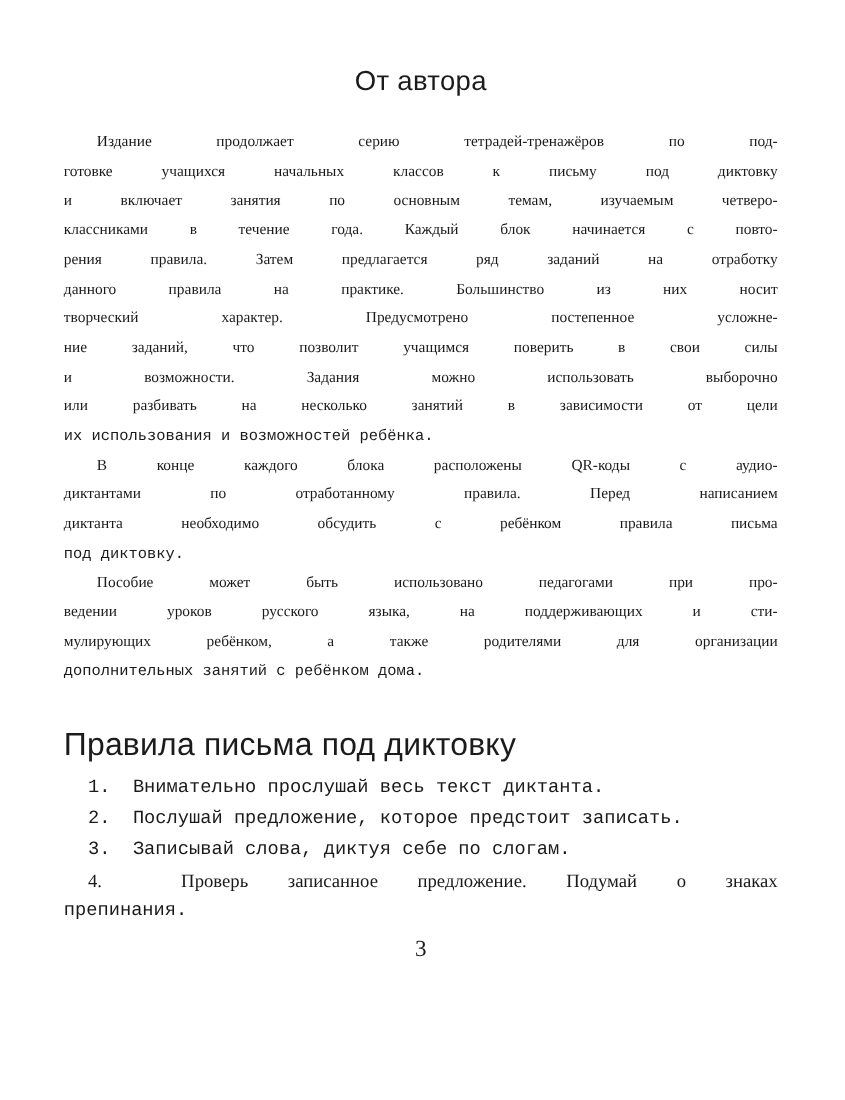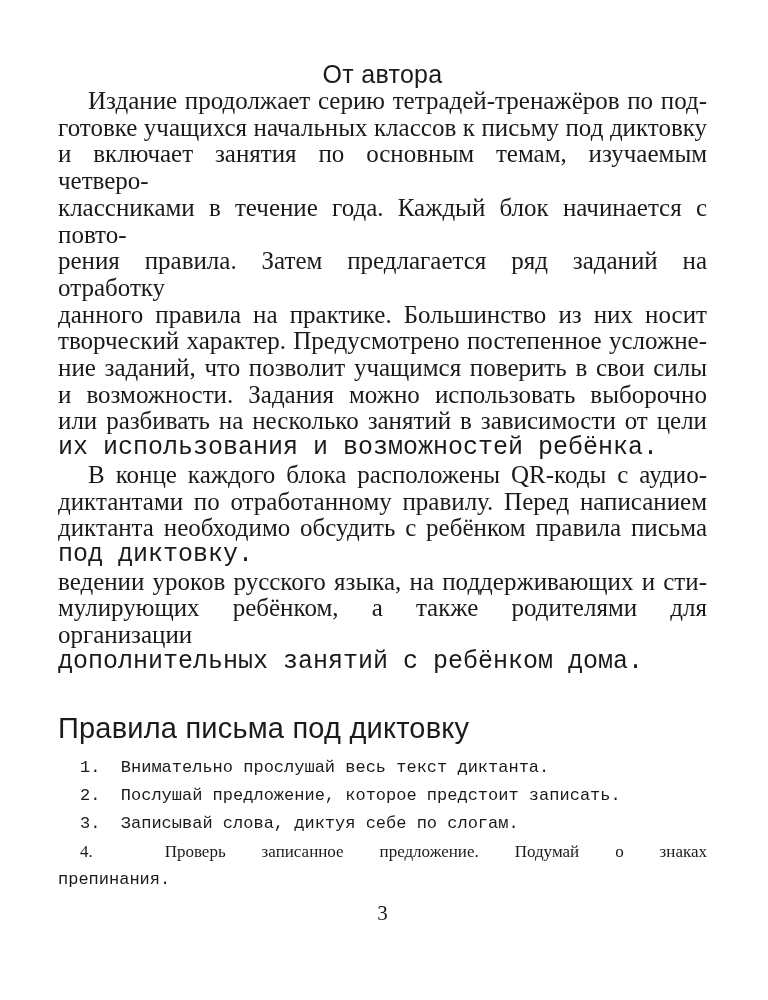--- a/index.html
+++ b/index.html
@@ -19,21 +19,22 @@
     margin: 0;
     font-family: "Liberation Sans", sans-serif;
     font-weight: 400;
     font-size: 25px;
     line-height: 28px;
     text-align: center;
     letter-spacing: 0.3px;
     color: #1b1b1b;
   }
   .body-text {
-    font-size: 25px;
+    margin-top: 29px;
+    font-size: 14px;
     line-height: 26.7px;
   }
   .line {
     text-align: justify;
     text-align-last: justify;
   }
   .line.last {
     text-align-last: left;
     font-family: Liberation Mono, monospace;
   }
@@ -77,25 +78,26 @@
         <div class="line">рения правила. Затем предлагается ряд заданий на отработку</div>
         <div class="line">данного правила на практике. Большинство из них носит</div>
         <div class="line">творческий характер. Предусмотрено постепенное усложне-</div>
         <div class="line">ние заданий, что позволит учащимся поверить в свои силы</div>
         <div class="line">и возможности. Задания можно использовать выборочно</div>
         <div class="line">или разбивать на несколько занятий в зависимости от цели</div>
         <div class="line last">их использования и возможностей ребёнка.</div>
       </div>
       <div class="para">
         <div class="line first">В конце каждого блока расположены QR-коды с аудио-</div>
-        <div class="line">диктантами по отработанному правилу. Перед написанием</div>
+        <div class="line">диктантами по отработанному правила. Перед написанием</div>
         <div class="line">диктанта необходимо обсудить с ребёнком правила письма</div>
         <div class="line last">под диктовку.</div>
       </div>
       <div class="para">
+        <div class="line first">Пособие может быть использовано педагогами при про-</div>
         <div class="line">ведении уроков русского языка, на поддерживающих и сти-</div>
         <div class="line">мулирующих ребёнком, а также родителями для организации</div>
         <div class="line last">дополнительных занятий с ребёнком дома.</div>
       </div>
     </div>
 
   <h2 class="heading2">Правила письма под диктовку</h2>
 
   <div class="rules">
       <div class="rule">

